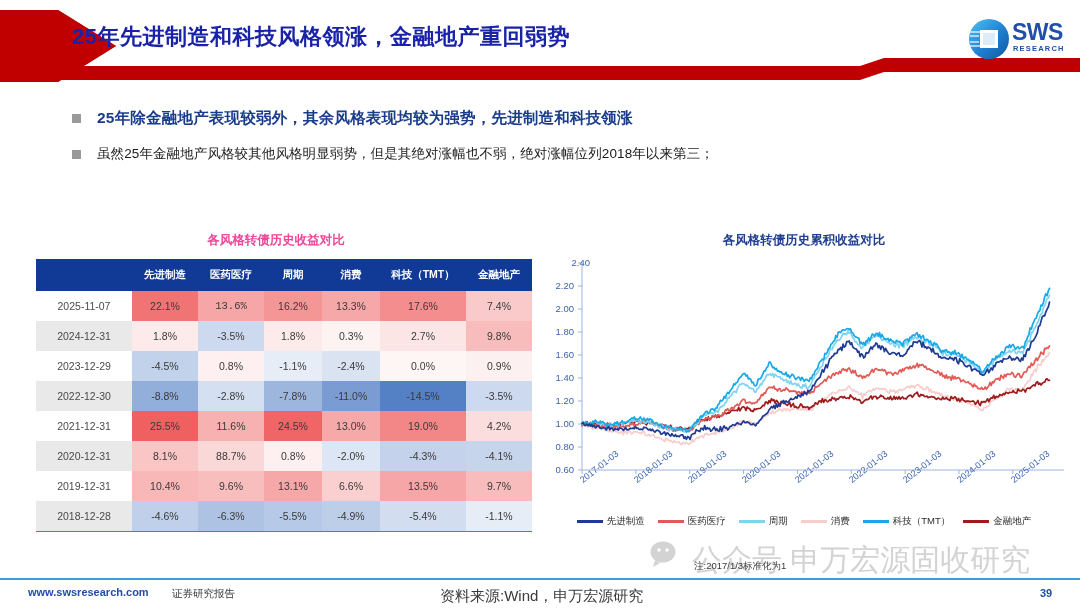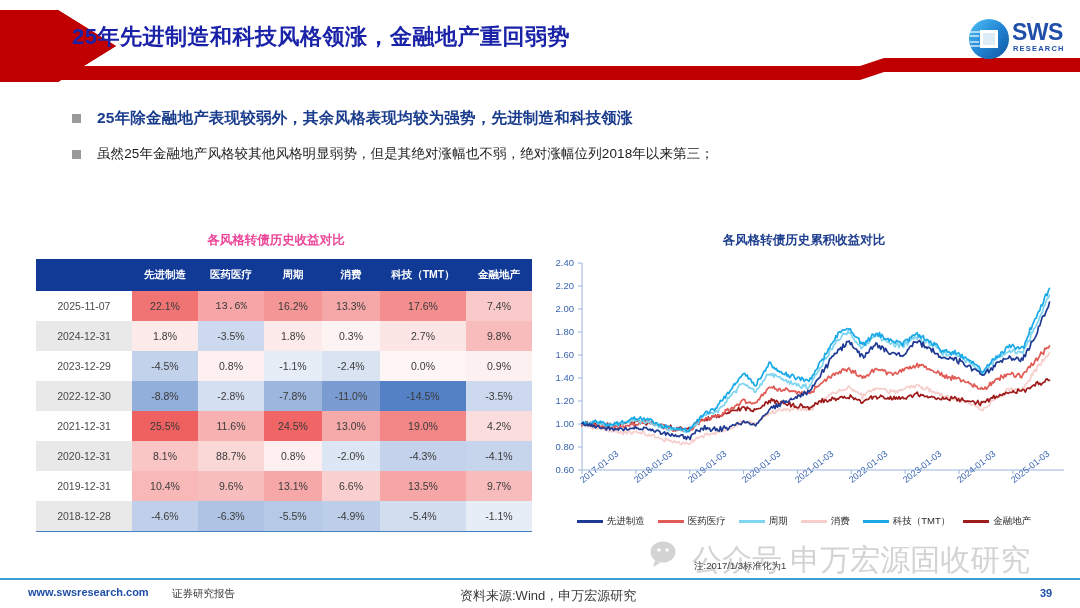--- a/index.html
+++ b/index.html
@@ -121,21 +121,21 @@
   #footer-site {
     position: absolute; left: 28px; top: 586px;
     font-size: 11px; font-weight: bold; color: #1f4fa8;
   }
   #footer-rep {
     position: absolute; left: 172px; top: 587px;
     font-size: 10.5px; color: #3a3a3a;
   }
   #footer-src {
     position: absolute; left: 440px; top: 587px;
-    font-size: 13px; color: #3a3a3a; margin-left: 20px;
+    font-size: 15px; color: #3a3a3a;
   }
   #page-num {
     position: absolute; left: 1040px; top: 587px;
     font-size: 11px; font-weight: bold; color: #1f4fa8;
   }
 </style>
 </head>
 <body>
 
 <div id="header">
@@ -306,21 +306,21 @@
       </svg>
   <div class="ytick" style="left: 4px; top: 209px;">0.60</div>
       <div class="ytick" style="left: 4px; top: 186px;">0.80</div>
       <div class="ytick" style="left: 4px; top: 163px;">1.00</div>
       <div class="ytick" style="left: 4px; top: 140px;">1.20</div>
       <div class="ytick" style="left: 4px; top: 117px;">1.40</div>
       <div class="ytick" style="left: 4px; top: 94px;">1.60</div>
       <div class="ytick" style="left: 4px; top: 71px;">1.80</div>
       <div class="ytick" style="left: 4px; top: 48px;">2.00</div>
       <div class="ytick" style="left: 4px; top: 25px;">2.20</div>
-      <div class="ytick" style="left: 4px; top: 2px;">2.40</div>
+      <div class="ytick" style="left: 20px; top: 2px;">2.40</div>
       <div class="xtick" style="left: 42px; top: 222px;">2017-01-03</div>
       <div class="xtick" style="left: 95.8547px; top: 222px;">2018-01-03</div>
       <div class="xtick" style="left: 149.709px; top: 222px;">2019-01-03</div>
       <div class="xtick" style="left: 203.564px; top: 222px;">2020-01-03</div>
       <div class="xtick" style="left: 257.419px; top: 222px;">2021-01-03</div>
       <div class="xtick" style="left: 311.274px; top: 222px;">2022-01-03</div>
       <div class="xtick" style="left: 365.128px; top: 222px;">2023-01-03</div>
       <div class="xtick" style="left: 418.983px; top: 222px;">2024-01-03</div>
       <div class="xtick" style="left: 472.838px; top: 222px;">2025-01-03</div>
     </div>

